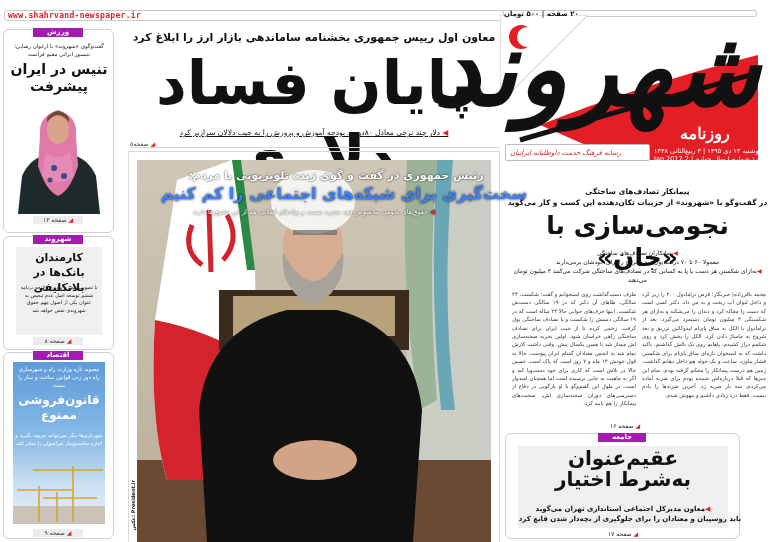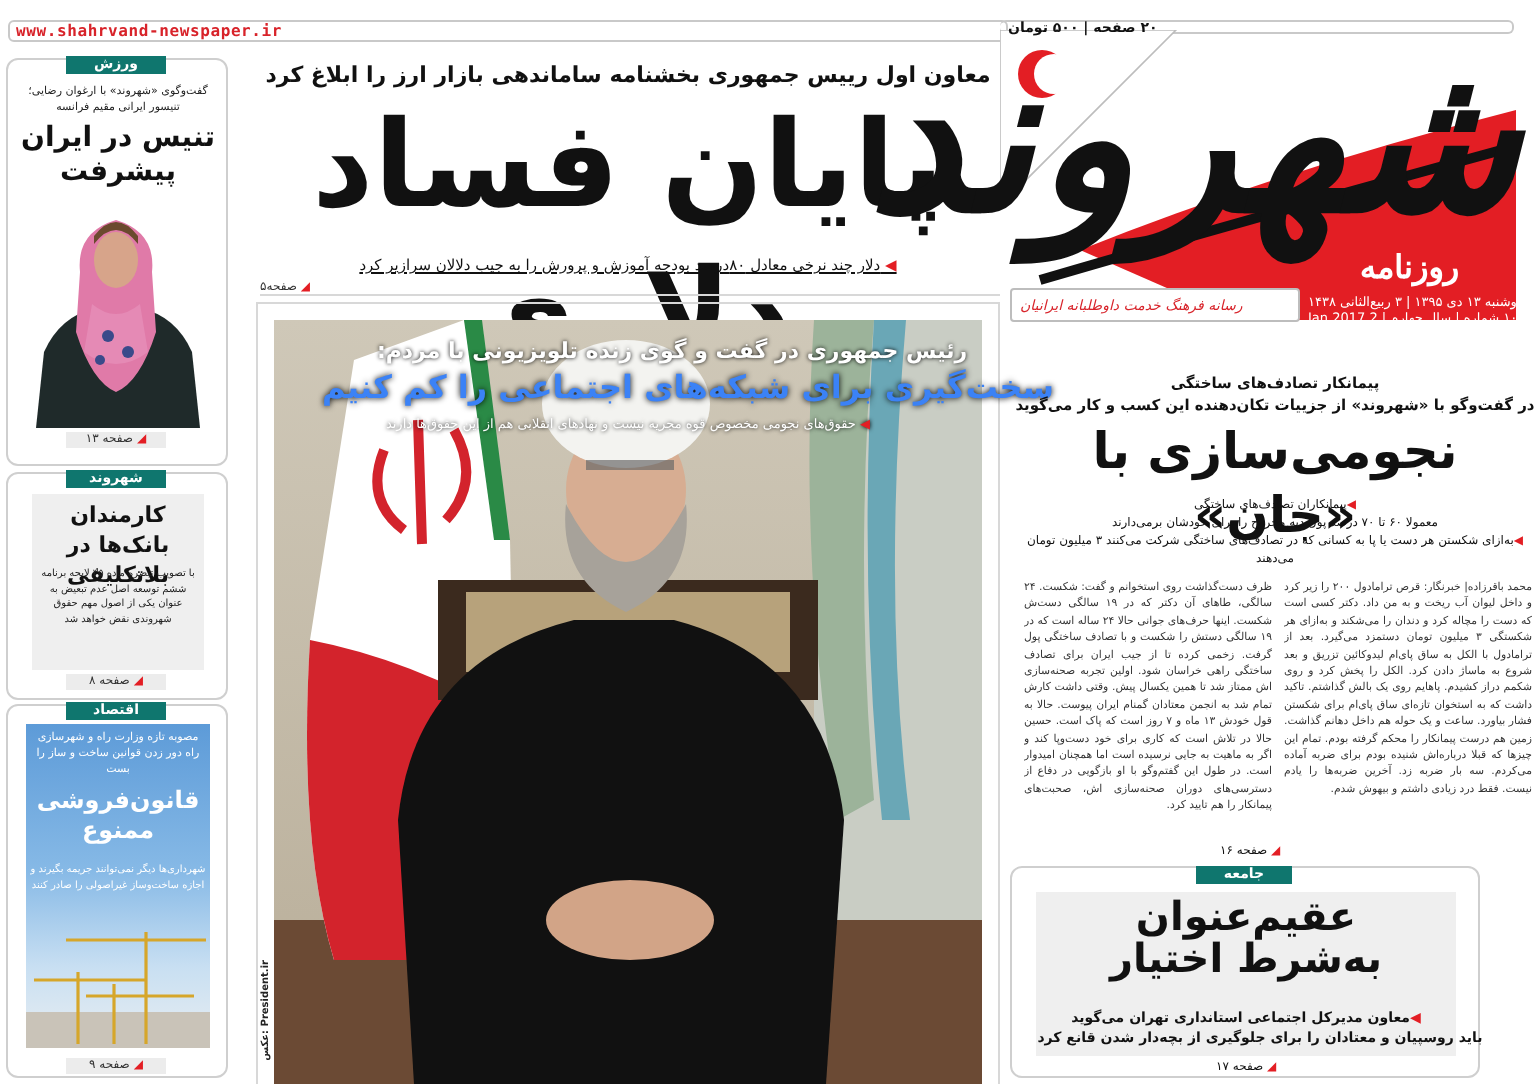--- a/index.html
+++ b/index.html
@@ -7,21 +7,21 @@
   body { position: relative; font-family: "DejaVu Sans", sans-serif; color: #111; }
   .rtl { direction: rtl; text-align: center; }
   .abs { position: absolute; }
 
   
   #url-bar { left: 4px; top: 10px; width: 500px; height: 11px; border: 1px solid #c9c9c9; border-radius: 3px; }
   #url-text { left: 8px; top: 10px; font: bold 8px "DejaVu Sans Mono", monospace; color: #d8232a; letter-spacing: 0.3px; line-height: 11px; }
 
   
   .side-box { border: 1px solid #cfcfcf; border-radius: 6px; background: #fff; }
-  .side-tag { background: #0f766e; color: #fff; font: bold 7px "DejaVu Sans", sans-serif; text-align: center; line-height: 9px; height: 9px; }
+  .side-tag { background: #a21caf; color: #fff; font: bold 7px "DejaVu Sans", sans-serif; text-align: center; line-height: 9px; height: 9px; }
   .page-ref { background: #ececec; font: 6px "DejaVu Sans", sans-serif; color: #333; text-align: center; line-height: 8px; height: 8px; direction: rtl; }
   .page-ref .tri { color: #e31e24; font-size: 6px; }
   #mast-topline { left: 500px; top: 10px; width: 257px; height: 7px; border: 1px solid #c9c9c9; border-radius: 3px; border-left: none; }
   #price-text { left: 504px; top: 10px; font: bold 7px "DejaVu Sans", sans-serif; direction: rtl; }
   #red-panel { left: 500px; top: 15px; width: 258px; height: 145px; }
   #logo-text { left: 540px; top: 10px; width: 220px; height: 125px; font: bold 104px "DejaVu Serif", serif; direction: rtl; text-align: right; line-height: 118px; letter-spacing: -6px; color: #111; font-style: italic; }
   #roznameh { left: 680px; top: 124px; font: bold 16px "DejaVu Serif", serif; color: #fff; direction: rtl; }
   #info-line1, #info-line2 { font: 6.5px "DejaVu Sans", sans-serif; color: #fff; direction: rtl; white-space: nowrap; }
   #tagline-box { left: 505px; top: 144px; width: 145px; height: 17px; background: #fff; border: 1px solid #bdbdbd; border-radius: 2px; }
   #tagline { left: 510px; top: 149px; font: italic 7px "DejaVu Serif", serif; color: #d8232a; direction: rtl; white-space: nowrap; }

